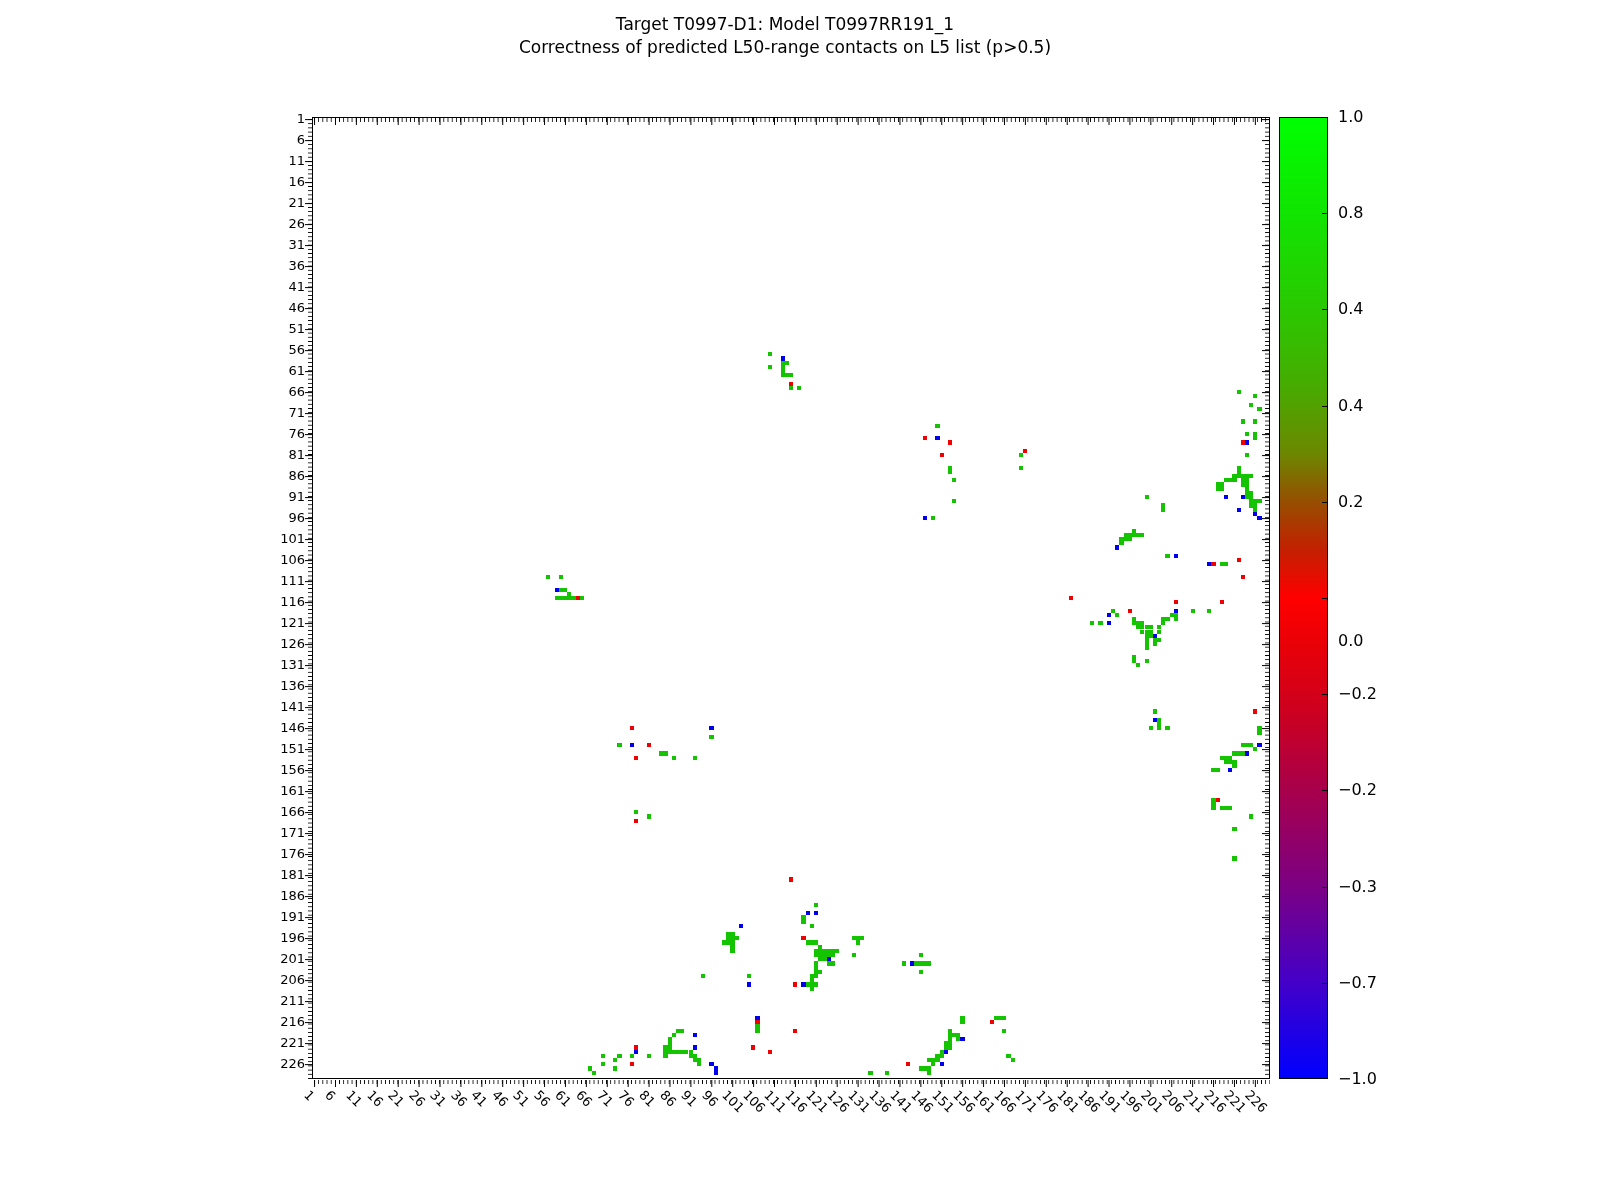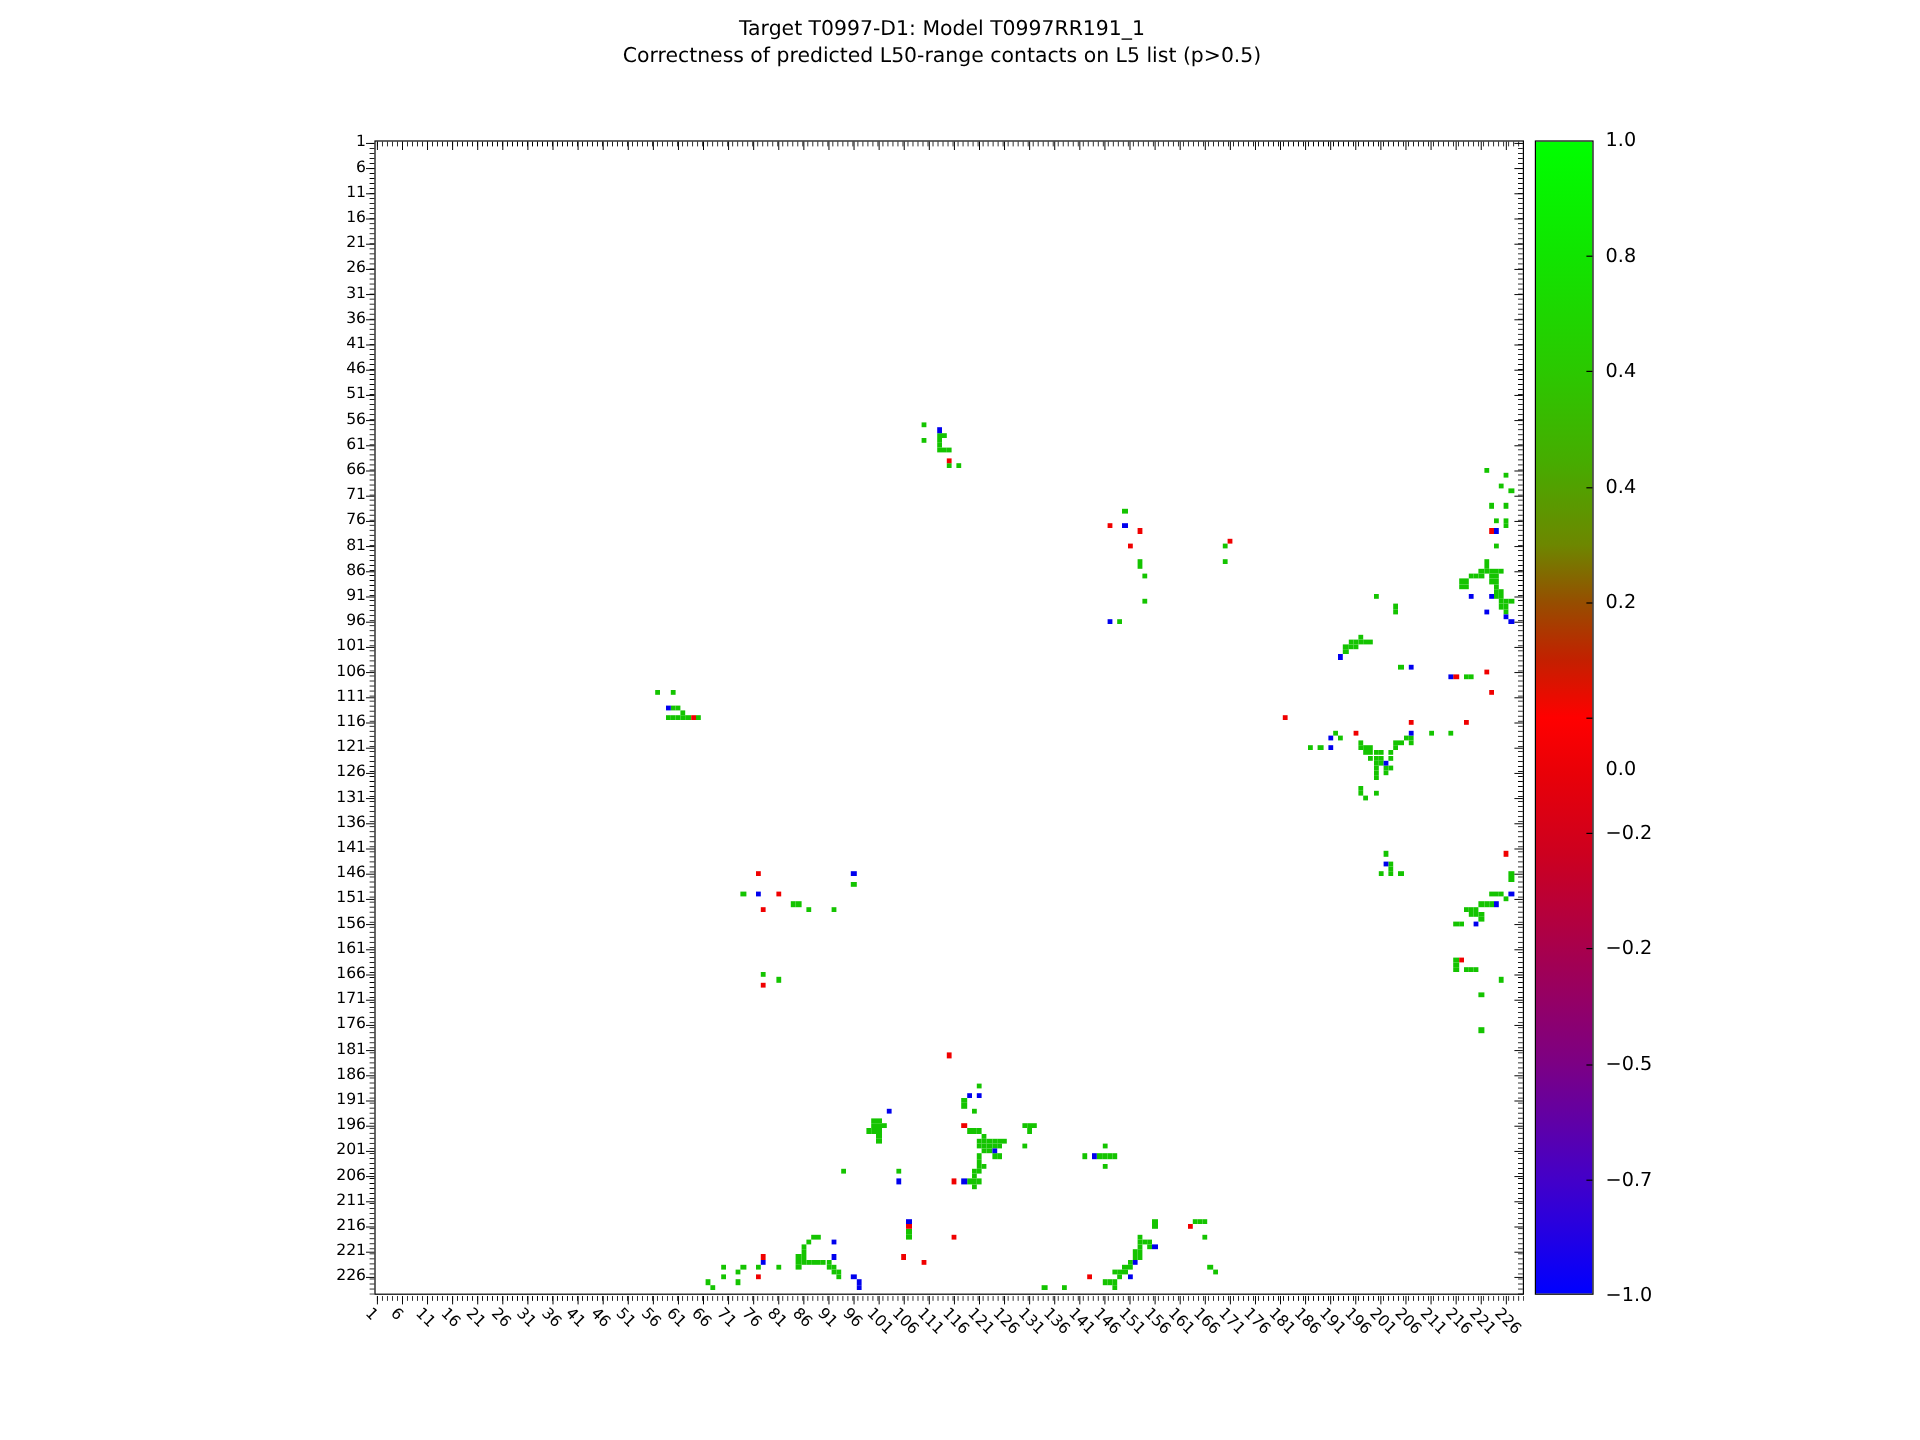--- a/index.html
+++ b/index.html
@@ -499,21 +499,21 @@
   <div id="colorbar"></div>
   <div id="cblabels">
       <div class="cblab" style="top: 108px;">1.0</div>
       <div class="cblab" style="top: 204.2px;">0.8</div>
       <div class="cblab" style="top: 300.4px;">0.4</div>
       <div class="cblab" style="top: 396.6px;">0.4</div>
       <div class="cblab" style="top: 492.8px;">0.2</div>
       <div class="cblab" style="top: 616px; margin-top: 16px;">0.0</div>
       <div class="cblab" style="top: 685.2px;">−0.2</div>
       <div class="cblab" style="top: 781.4px;">−0.2</div>
-      <div class="cblab" style="top: 877.6px;">−0.5</div>
+      <div class="cblab" style="top: 877.6px;">−0.3</div>
       <div class="cblab" style="top: 973.8px;">−0.7</div>
       <div class="cblab" style="top: 1070px;">−1.0</div>
     </div>
 <div class="comb" style="left: 1322px; top: 213.2px; width: 5px; height: 1px; background: rgb(0, 0, 0);"></div>
     <div class="comb" style="left: 1322px; top: 309.4px; width: 5px; height: 1px; background: rgb(0, 0, 0);"></div>
     <div class="comb" style="left: 1322px; top: 405.6px; width: 5px; height: 1px; background: rgb(0, 0, 0);"></div>
     <div class="comb" style="left: 1322px; top: 501.8px; width: 5px; height: 1px; background: rgb(0, 0, 0);"></div>
     <div class="comb" style="left: 1322px; top: 598px; width: 5px; height: 1px; background: rgb(0, 0, 0);"></div>
     <div class="comb" style="left: 1322px; top: 694.2px; width: 5px; height: 1px; background: rgb(0, 0, 0);"></div>
     <div class="comb" style="left: 1322px; top: 790.4px; width: 5px; height: 1px; background: rgb(0, 0, 0);"></div>

